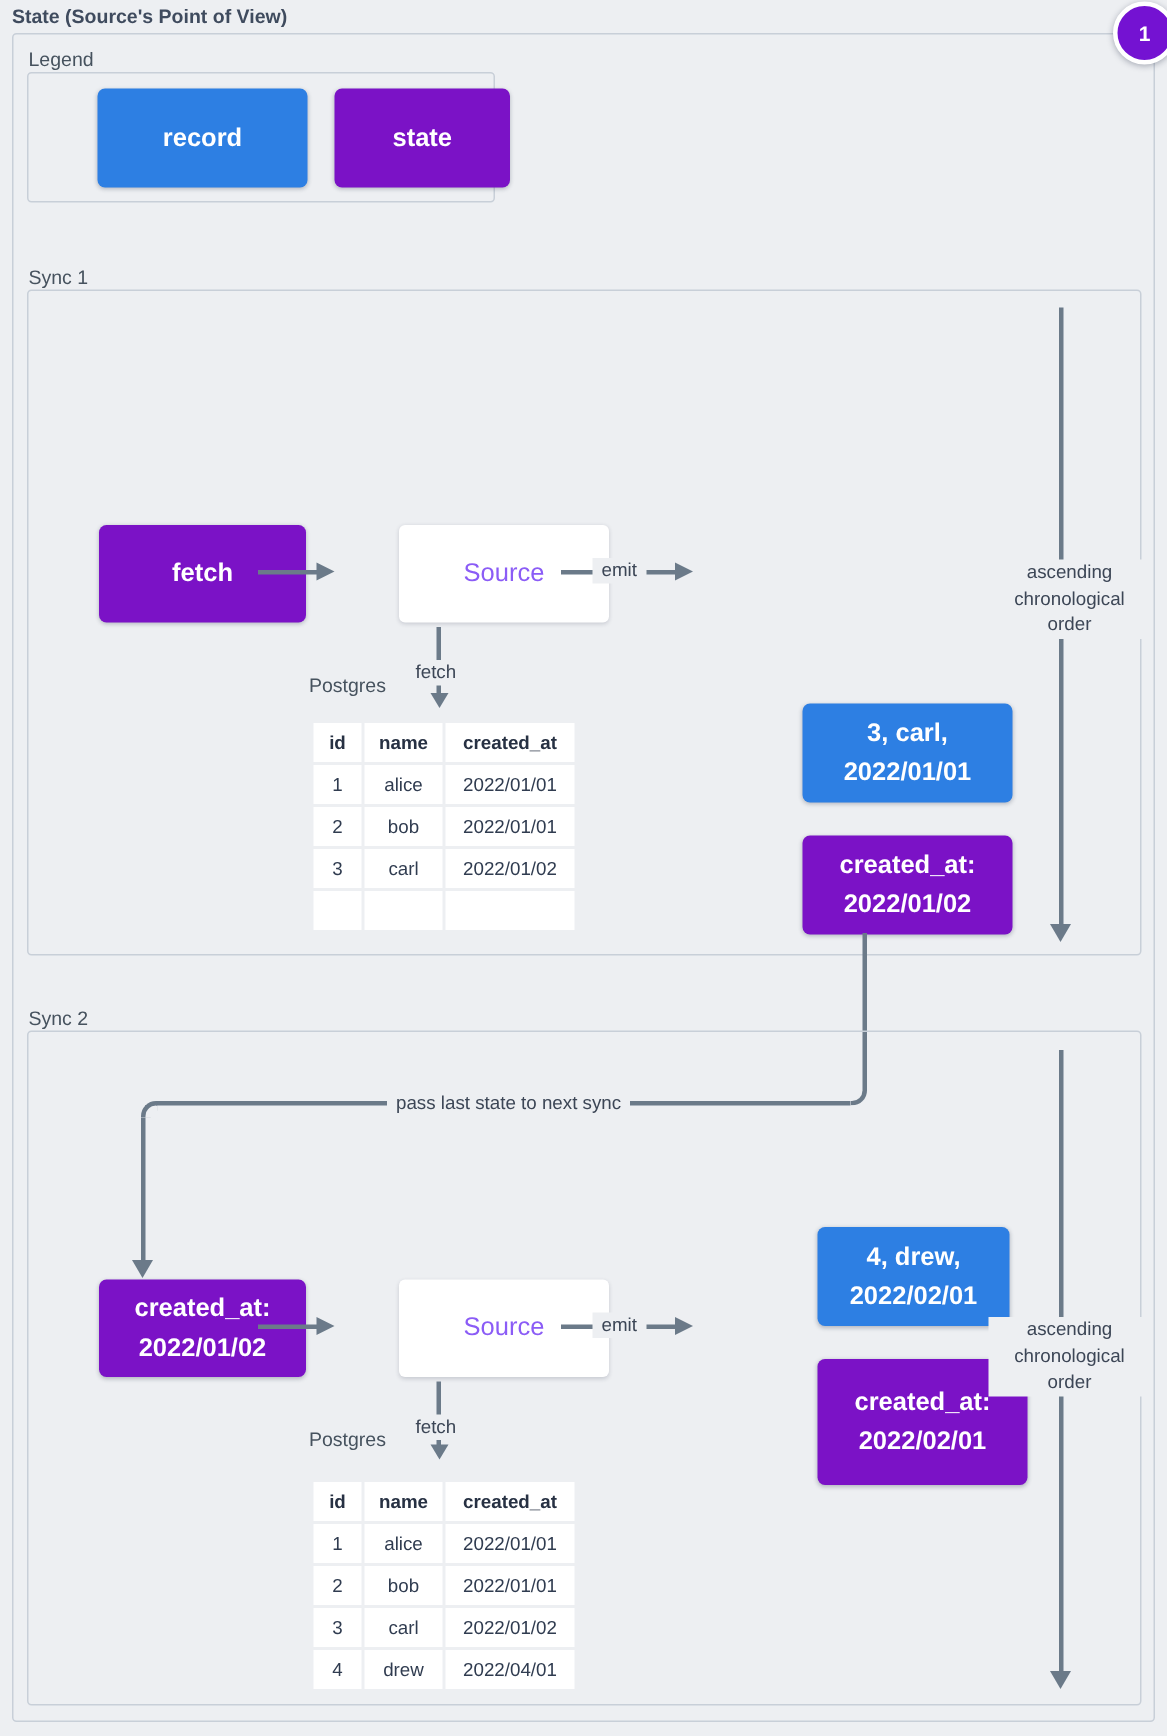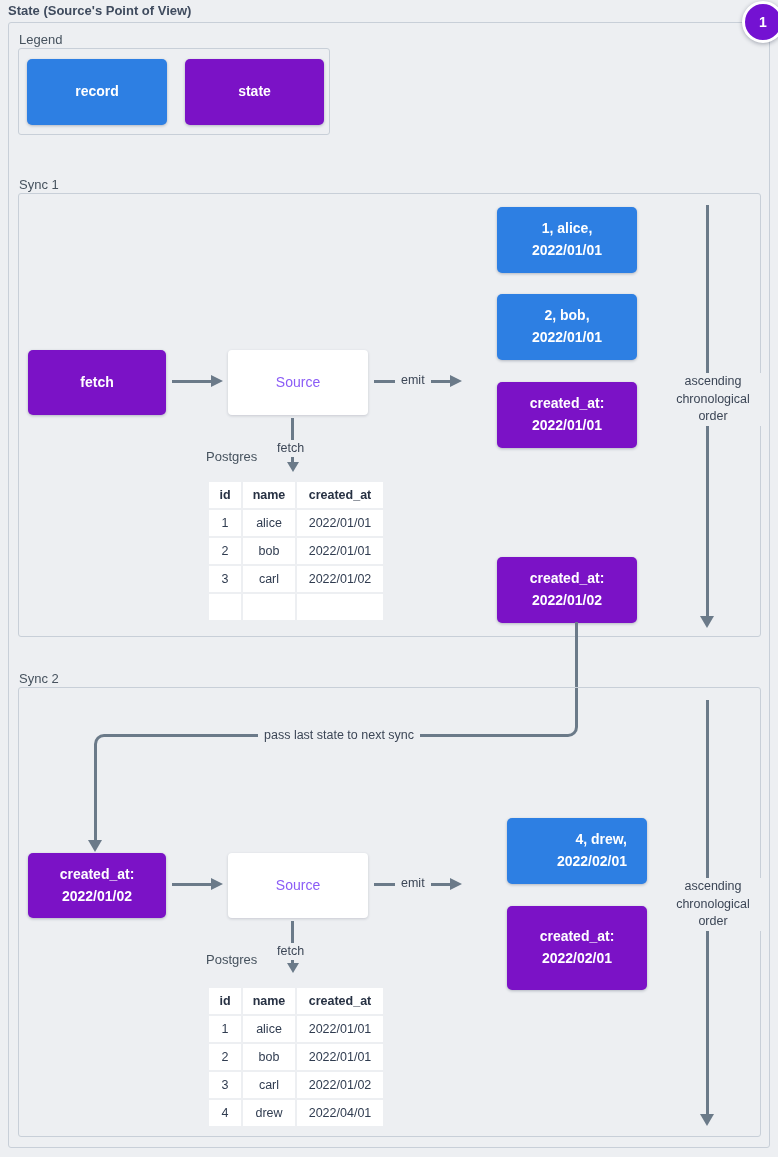--- a/index.html
+++ b/index.html
@@ -4,22 +4,22 @@
 <style>
   html,body{margin:0;padding:0;}
   body{background:#edeff2;font-family:"Liberation Sans","DejaVu Sans",sans-serif;}
   .canvas{position:relative;width:778px;height:1157px;background:#edeff2;overflow:hidden;}
 
   .frame{position:absolute;border:1px solid #c8cfd8;border-radius:3px;box-sizing:border-box;}
   .frame-label{position:absolute;font-size:13px;color:#46525e;white-space:nowrap;}
   .page-title{position:absolute;left:8px;top:3px;font-size:13px;font-weight:600;color:#3f4b5e;white-space:nowrap;}
 
   .node{position:absolute;border-radius:5px;display:flex;align-items:center;justify-content:center;
-        text-align:center;color:#ffffff;font-weight:700;font-size:14px;line-height:1.55;
-        padding:0 20px;box-sizing:border-box;box-shadow:0 1px 3px rgba(25,35,60,.28);}
+        text-align:center;color:#ffffff;font-weight:700;font-size:17px;line-height:1.55;
+        padding:0 10px;box-sizing:border-box;box-shadow:0 1px 3px rgba(25,35,60,.28);margin-left:38px;}
   .node-plain{background:#ffffff;color:#8b5cf6;font-weight:400;border-radius:4px;
         box-shadow:0 1px 3px rgba(25,35,60,.18);}
 
   .hline{position:absolute;height:3px;background:#6b7a89;}
   .vline{position:absolute;width:3px;background:#6b7a89;}
   .arr-r{position:absolute;width:0;height:0;border-top:6px solid transparent;
          border-bottom:6px solid transparent;border-left:12px solid #6b7a89;}
   .arr-d{position:absolute;width:0;height:0;border-left:7px solid transparent;
          border-right:7px solid transparent;border-top:12px solid #6b7a89;}
   .arr-d-sm{position:absolute;width:0;height:0;border-left:6px solid transparent;
@@ -46,21 +46,21 @@
 
 <div class="canvas">
 
   <div class="page-title">State (Source's Point of View)</div>
   <div class="frame" style="left:8px;top:22px;width:762px;height:1126px;"></div>
   <div class="badge fill-badge" style="left: 742px; top: 1px; background: rgb(116, 18, 210);">1</div>
 
   <div class="frame-label" style="left:19px;top:32px;">Legend</div>
   <div class="frame" style="left:18px;top:48px;width:312px;height:87px;"></div>
   <div class="node fill-record" style="left: 27px; top: 59px; width: 140px; height: 66px; background: rgb(45, 127, 227);">record</div>
-  <div class="node fill-state" style="left: 185px; top: 59px; width: 139px; height: 66px; background: rgb(123, 18, 198); text-align: right;">state</div>
+  <div class="node fill-state" style="left: 185px; top: 59px; width: 117px; height: 66px; background: rgb(123, 18, 198); text-align: right;">state</div>
 
   <div class="frame-label" style="left:19px;top:177px;">Sync 1</div>
   <div class="frame" style="left:18px;top:193px;width:743px;height:444px;"></div>
 
   <div class="node fill-state" style="left: 28px; top: 350px; width: 138px; height: 65px; background: rgb(123, 18, 198);">fetch</div>
   <div class="hline" style="left:172px;top:380px;width:40px;"></div>
   <div class="arr-r" style="left:211px;top:375px;"></div>
   <div class="node node-plain" style="left:228px;top:350px;width:140px;height:65px;">Source</div>
 
   <div class="hline" style="left:374px;top:380px;width:78px;"></div>
@@ -97,23 +97,21 @@
         <td>2022/01/02</td>
       </tr>
       <tr>
         <td></td>
         <td></td>
         <td></td>
       </tr>
     </tbody>
   </table>
 
-  <div class="node fill-record" style="left: 497px; top: 207px; width: 140px; height: 66px; background: rgb(45, 127, 227);">1, alice, 2022/01/01</div>
-  <div class="node fill-record" style="left: 497px; top: 294px; width: 140px; height: 66px; background: rgb(45, 127, 227);">2, bob, 2022/01/01</div>
-  <div class="node fill-state" style="left: 497px; top: 382px; width: 140px; height: 66px; background: rgb(123, 18, 198);">created_at: 2022/01/01</div>
+  <div class="node fill-record" style="left: 497px; top: 469px; width: 140px; height: 66px; background: rgb(45, 127, 227);">3, carl, 2022/01/01</div>
   <div class="node fill-state" style="left: 497px; top: 557px; width: 140px; height: 66px; background: rgb(123, 18, 198);">created_at: 2022/01/02</div>
 
   <div class="vline" style="left:706px;top:205px;height:412px;"></div>
   <div class="arr-d" style="left:700px;top:616px;"></div>
   <div class="mask-label wrap" style="left:659px;top:373px;width:96px;">ascending chronological order</div>
 
   <div class="vline" style="left:575px;top:622px;height:104px;"></div>
   <div class="corner-br" style="left:567px;top:726px;"></div>
   <div class="hline" style="left:104px;top:734px;width:463px;"></div>
   <div class="corner-tl" style="left:94px;top:734px;"></div>
@@ -163,20 +161,20 @@
         <td>2022/01/02</td>
       </tr>
       <tr>
         <td>4</td>
         <td>drew</td>
         <td>2022/04/01</td>
       </tr>
     </tbody>
   </table>
 
-  <div class="node fill-record" style="left: 507px; top: 818px; width: 140px; height: 66px; background: rgb(45, 127, 227); text-align: right;">4, drew, 2022/02/01</div>
+  <div class="node fill-record" style="left: 507px; top: 818px; width: 128px; height: 66px; background: rgb(45, 127, 227);">4, drew, 2022/02/01</div>
   <div class="node fill-state" style="left: 507px; top: 906px; width: 140px; height: 84px; background: rgb(123, 18, 198);">created_at: 2022/02/01</div>
 
   <div class="vline" style="left:706px;top:700px;height:415px;"></div>
   <div class="arr-d" style="left:700px;top:1114px;"></div>
   <div class="mask-label wrap" style="left:659px;top:878px;width:96px;">ascending chronological order</div>
 
 </div>
 
 </body></html>

